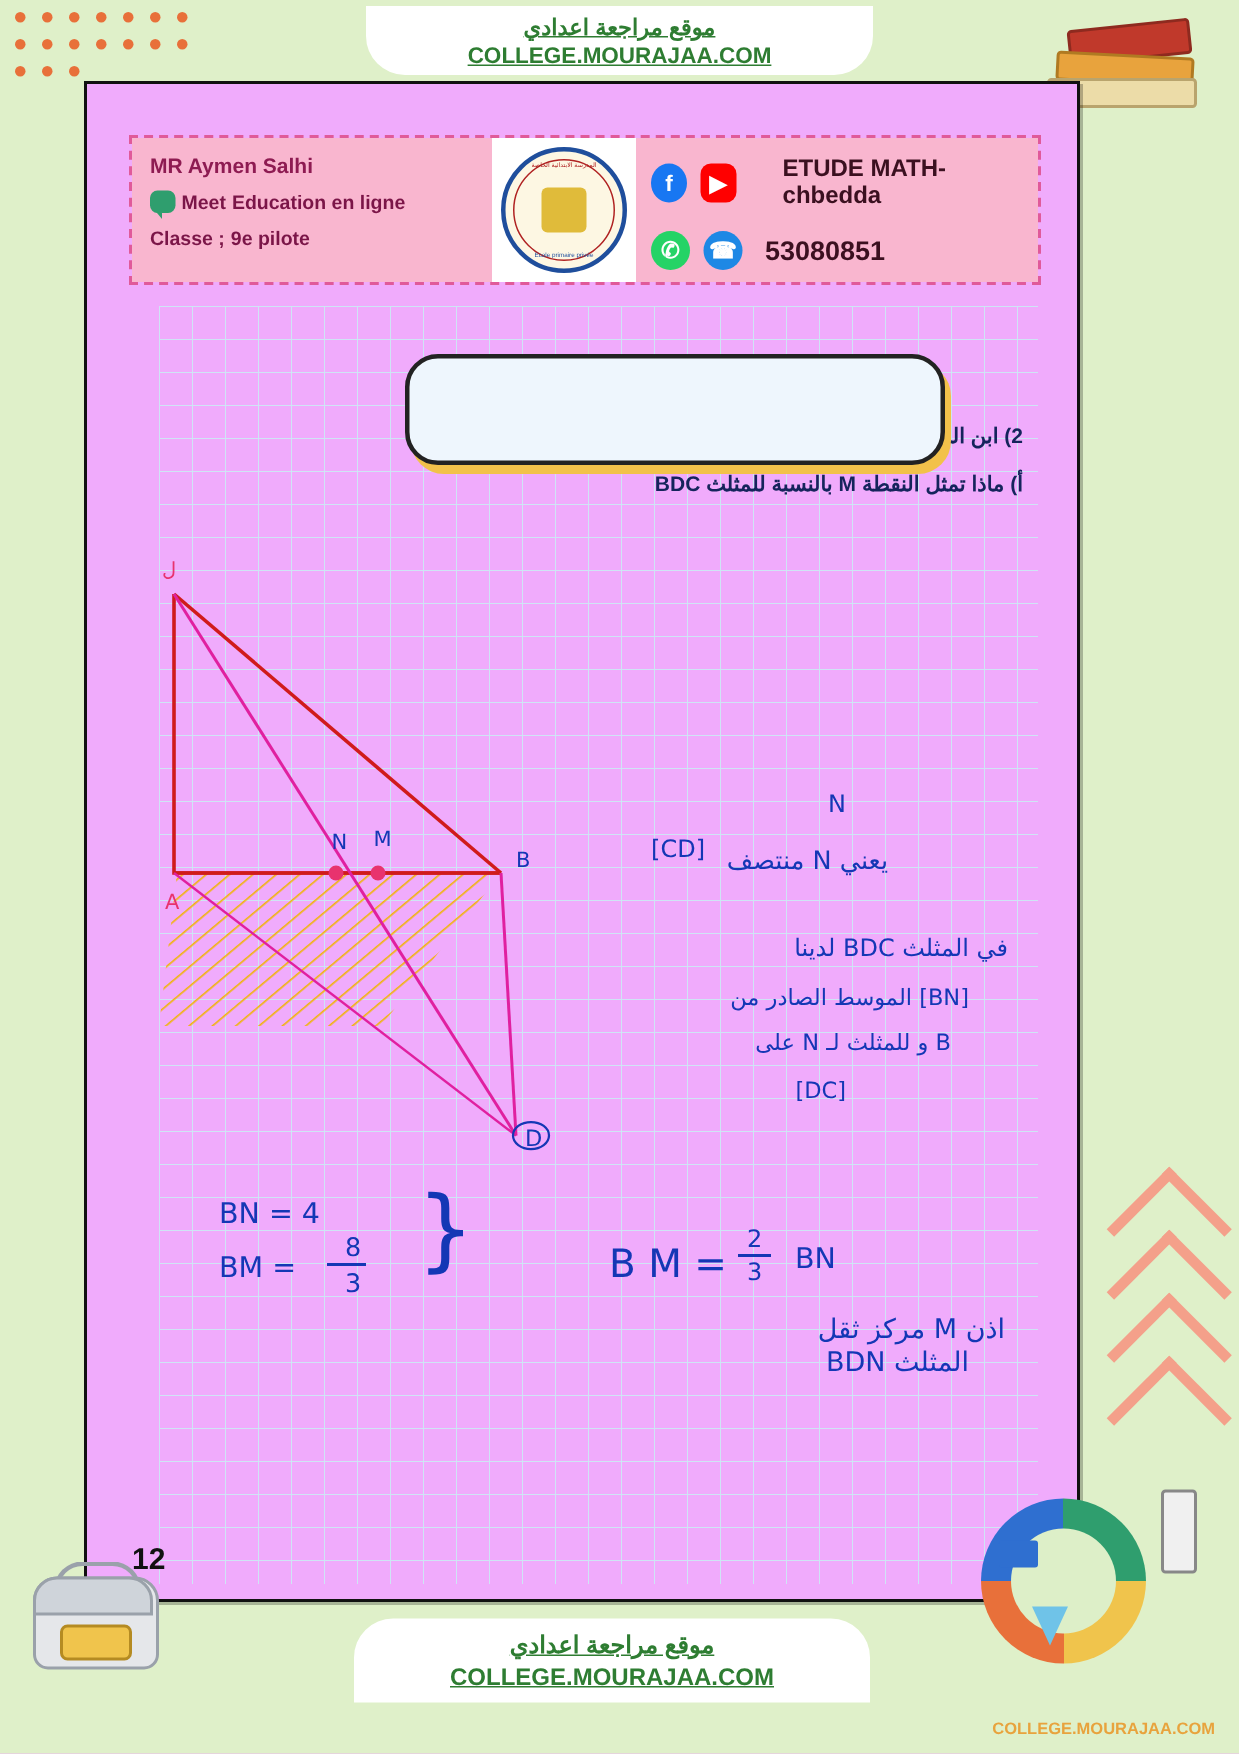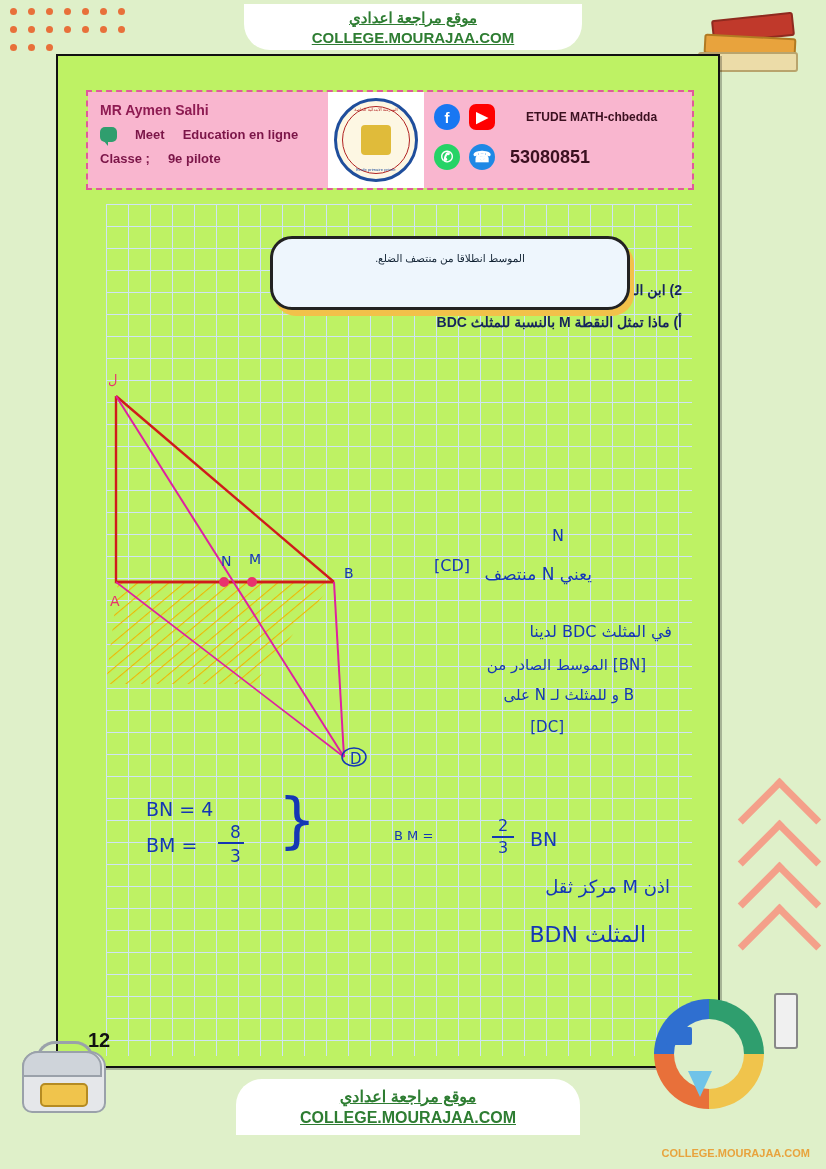--- a/index.html
+++ b/index.html
@@ -28,44 +28,44 @@
   
   .books{position:absolute;right:22px;top:14px;width:110px;height:62px;}
   .book{position:absolute;border-radius:3px;}
   .b1{left:18px;top:2px;width:78px;height:20px;background:#c0392b;border:2px solid #8e2a1f;transform:rotate(-6deg);}
   .b2{left:10px;top:22px;width:88px;height:16px;background:#e8a33d;border:2px solid #b07a22;transform:rotate(3deg);}
   .b3{left:4px;top:38px;width:96px;height:16px;background:#ecdca8;border:2px solid #b9a46d;}
 
   
   .paper{
     position:absolute;left:56px;top:54px;width:660px;height:1010px;
-    background:#bef264;border:2px solid #111;box-shadow:2px 2px 0 rgba(0,0,0,.25);
+    background:#f0abfc;border:2px solid #111;box-shadow:2px 2px 0 rgba(0,0,0,.25);
   }
 
   
   .card{position:absolute;left:28px;top:34px;width:604px;height:96px;border:2px dashed #e05a9a;display:flex;}
   .card-left{width:240px;background:#f9b6cf;padding:10px 12px;box-sizing:border-box;color:#7b1548;}
   .card-left .nm{font-size:14px;font-weight:bold;color:#8e1b52;}
-  .card-left .rw{display:flex;align-items:center;gap:18px;margin-top:9px;font-size:13px;font-weight:bold;}
+  .card-left .rw{display:flex;align-items:center;gap:4px;margin-top:9px;font-size:13px;font-weight:bold;}
   .bubble{width:17px;height:15px;border-radius:5px;background:#2f9e6e;display:inline-block;position:relative;}
   .bubble:after{content:"";position:absolute;left:3px;bottom:-4px;border-left:5px solid transparent;border-top:6px solid #2f9e6e;}
   .card-logo{width:96px;background:#fff;display:flex;align-items:center;justify-content:center;}
   .logo-circle{width:78px;height:78px;border-radius:50%;border:3px solid #1f4e9c;background:#fdf7e3;position:relative;overflow:hidden;}
   .logo-circle .ring{position:absolute;inset:5px;border-radius:50%;border:1px solid #b02222;}
   .logo-circle .txt{position:absolute;left:0;right:0;top:6px;text-align:center;font-size:4.2px;color:#b02222;line-height:1.3;}
   .logo-circle .txt2{position:absolute;left:0;right:0;bottom:7px;text-align:center;font-size:4.2px;color:#1f4e9c;}
   .logo-circle .crest{position:absolute;left:50%;top:50%;width:30px;height:30px;transform:translate(-50%,-50%);background:#e0bb3a;border-radius:4px;}
   .card-right{flex:1;background:#f9b6cf;padding:8px 10px;box-sizing:border-box;}
   .soc-row{display:flex;align-items:center;gap:9px;}
   .ic{width:26px;height:26px;border-radius:6px;display:flex;align-items:center;justify-content:center;color:#fff;font-size:15px;font-weight:bold;}
   .ic.fb{background:#1877f2;border-radius:50%;}
   .ic.yt{background:#ff0000;border-radius:7px;}
   .ic.wa{background:#25d366;border-radius:50%;}
   .ic.ph{background:#1e88e5;border-radius:50%;}
-  .soc-label{font-size:12px;font-weight:bold;color:#3b1020;margin-left:22px;}
+  .soc-label{font-size:16px;font-weight:bold;color:#3b1020;margin-left:22px;}
   .phone{font-size:18px;font-weight:bold;color:#3b1020;margin-left:6px;}
 
   
   .grid{
     position:absolute;left:48px;top:148px;width:586px;height:852px;
     background-image:
       linear-gradient(to right,#cfe4f5 1px,transparent 1px),
       linear-gradient(to bottom,#cfe4f5 1px,transparent 1px);
     background-size:22px 22px;
   }
@@ -230,31 +230,30 @@
     <div class="hw" style="right:58px;top:482px;font-size:15px;direction:rtl;">B و للمثلث لـ N على</div>
     <div class="hw" style="right:128px;top:514px;font-size:15px;margin-left:16px;">[DC]</div>
 
     <div class="hw" style="left:40px;top:594px;font-size:19px;">BN = 4</div>
     <div class="hw" style="left:40px;top:630px;font-size:19px;">BM =</div>
     <div class="hw" style="left:124px;top:618px;font-size:17px;">8</div>
     <div class="hw" style="left:112px;top:638px;width:26px;border-top:2px solid #1437b5;height:1px;"></div>
     <div class="hw" style="left:124px;top:642px;font-size:17px;">3</div>
     <div class="hw" style="left:172px;top:592px;font-size:60px;line-height:0.8;">}</div>
 
-    <div class="hw" style="left:288px;top:624px;font-size:13px;">B M =</div>
+    <div class="hw" style="left:300px;top:624px;font-size:26px;">B M =</div>
     <div class="hw" style="left:392px;top:612px;font-size:16px;">2</div>
     <div class="hw" style="left:386px;top:632px;width:22px;border-top:2px solid #1437b5;height:1px;"></div>
     <div class="hw" style="left:392px;top:634px;font-size:16px;">3</div>
     <div class="hw" style="left:424px;top:624px;font-size:19px;">BN</div>
     <div class="hw" style="right:22px;top:672px;font-size:18px;direction:rtl;">اذن  M  مركز ثقل</div>
-    <div class="hw" style="right:46px;top:718px;font-size:22px;direction:rtl;margin-left:36px;">المثلث  BDN</div>
+    <div class="hw" style="right:46px;top:694px;font-size:18px;direction:rtl;margin-left:36px;">المثلث  BDN</div>
   </div>
 
   <div class="notebox">
-    <div>الموسط انطلاقا من منتصف الضلع.</div>
   </div>
 
   <div class="pagenum">12</div>
 </div>
 
 <div class="bag">
   <div class="strap"></div>
   <div class="body"></div>
   <div class="flap"></div>
   <div class="pocket"></div>

